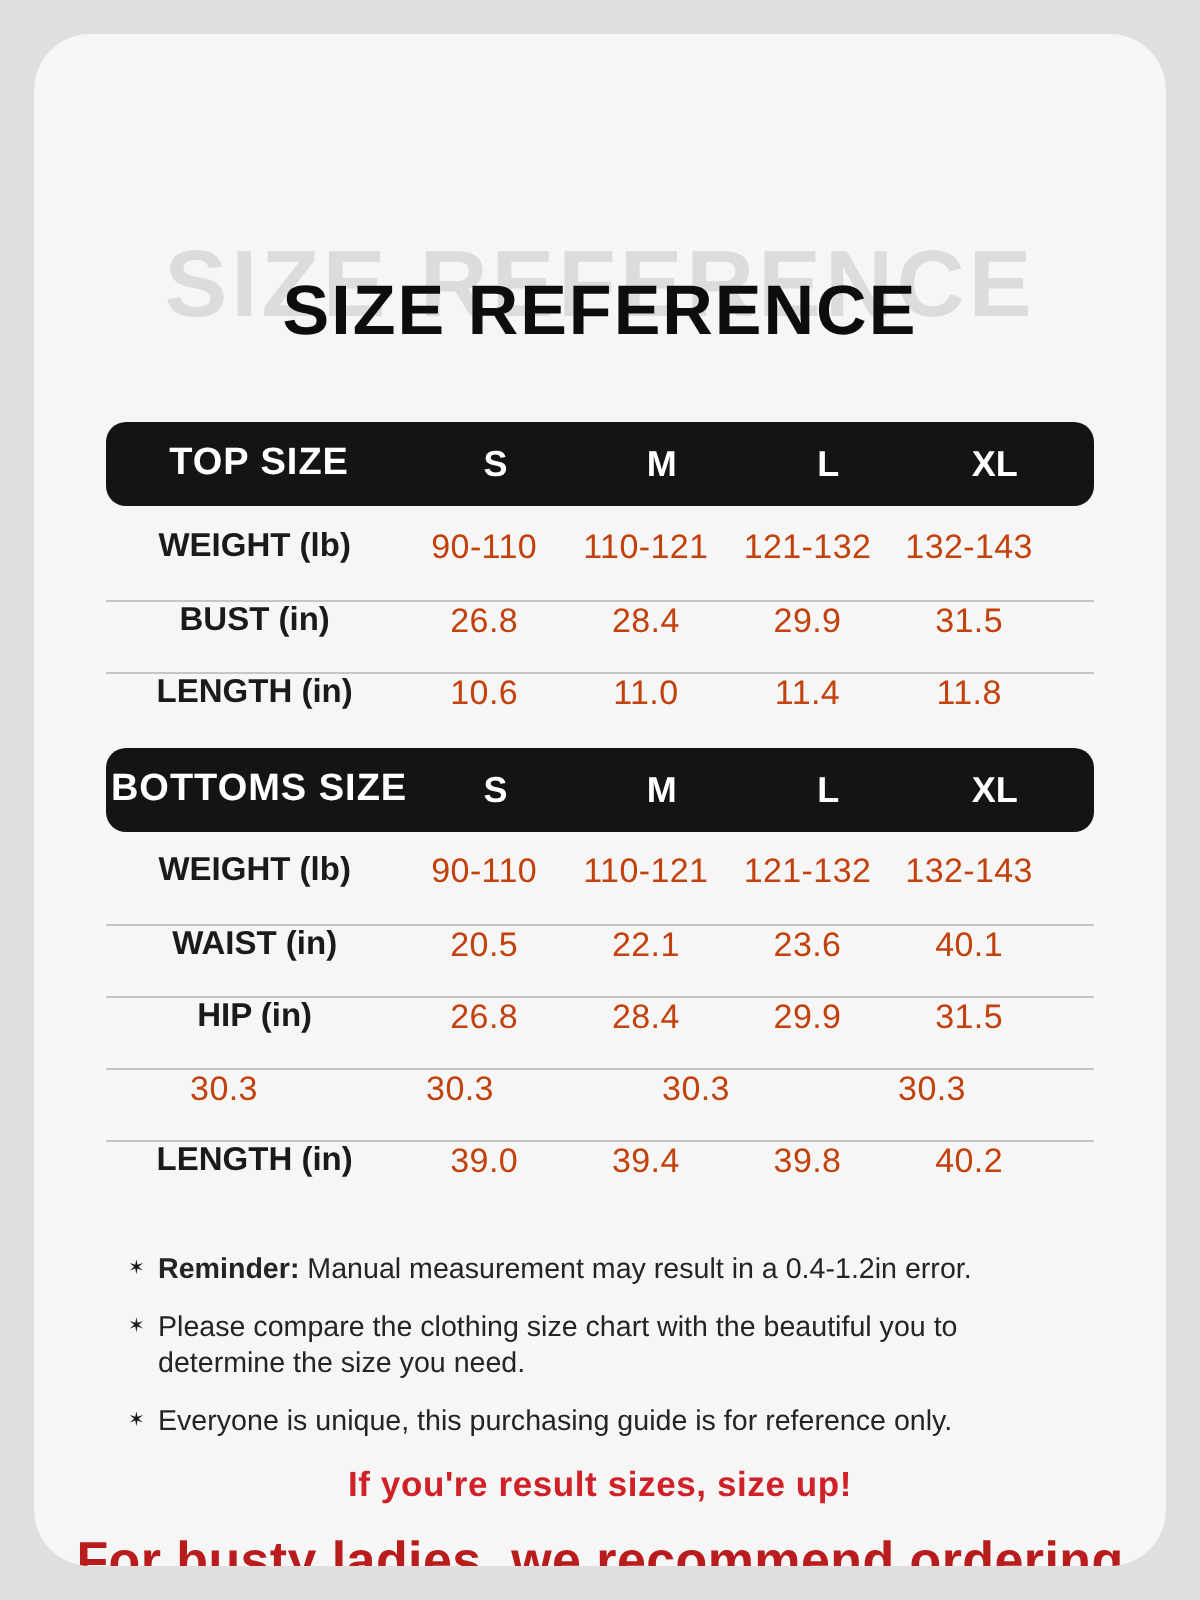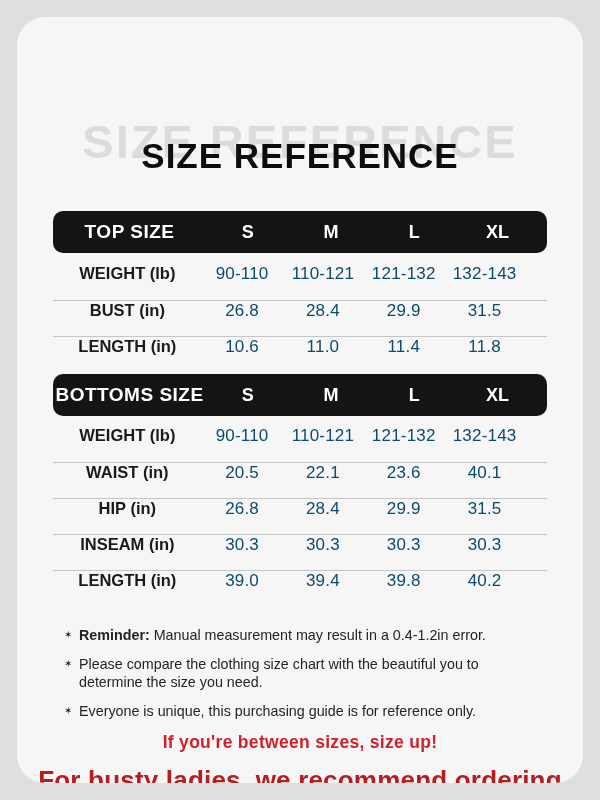--- a/index.html
+++ b/index.html
@@ -45,21 +45,21 @@
   .trow{
     display:flex;height:36px;
     padding-right:22px;box-sizing:border-box;
   }
   .trow + .trow{border-top:1px solid #c6c6c6;}
   .trow .col-label{
     flex:0 0 31.5%;text-align:center;
     font-size:16.5px;font-weight:700;color:#1a1a1a;
   }
   .trow .col{
-    flex:1;text-align:center;font-size:17px;font-weight:400;color:#0c4a6e;
+    flex:1;text-align:center;font-size:17px;font-weight:400;color:#c2410c;
     letter-spacing:.2px;
   }
   
   .notes{margin:20px 44px 0 47px;}
   .note{
     position:relative;padding-left:15px;margin-bottom:10px;
     font-size:14.3px;line-height:1.3;color:#242424;
   }
   .note .star{
     position:absolute;left:0;top:2px;font-size:10px;color:#1a1a1a;
@@ -136,21 +136,20 @@
       <span class="col">40.1</span>
     </div>
     <div class="trow">
       <span class="col-label">HIP (in)</span>
       <span class="col">26.8</span>
       <span class="col">28.4</span>
       <span class="col">29.9</span>
       <span class="col">31.5</span>
     </div>
     <div class="trow">
-      <span class="col-label">INSEAM (in)</span>
       <span class="col">30.3</span>
       <span class="col">30.3</span>
       <span class="col">30.3</span>
       <span class="col">30.3</span>
     </div>
     <div class="trow">
       <span class="col-label">LENGTH (in)</span>
       <span class="col">39.0</span>
       <span class="col">39.4</span>
       <span class="col">39.8</span>
@@ -164,17 +163,17 @@
     </div>
     <div class="note">
       <span class="star">✶</span><span>Please compare the clothing size chart with the beautiful you to determine the size you need.</span>
     </div>
     <div class="note">
       <span class="star">✶</span><span>Everyone is unique, this purchasing guide is for reference only.</span>
     </div>
   </div>
 
   <div class="alerts">
-    <div class="alert-1">If you're between sizes, size up!</div>
+    <div class="alert-1">If you're result sizes, size up!</div>
     <div class="alert-2">For busty ladies, we recommend ordering one size up</div>
   </div>
 
 </div>
 
 </body></html>

